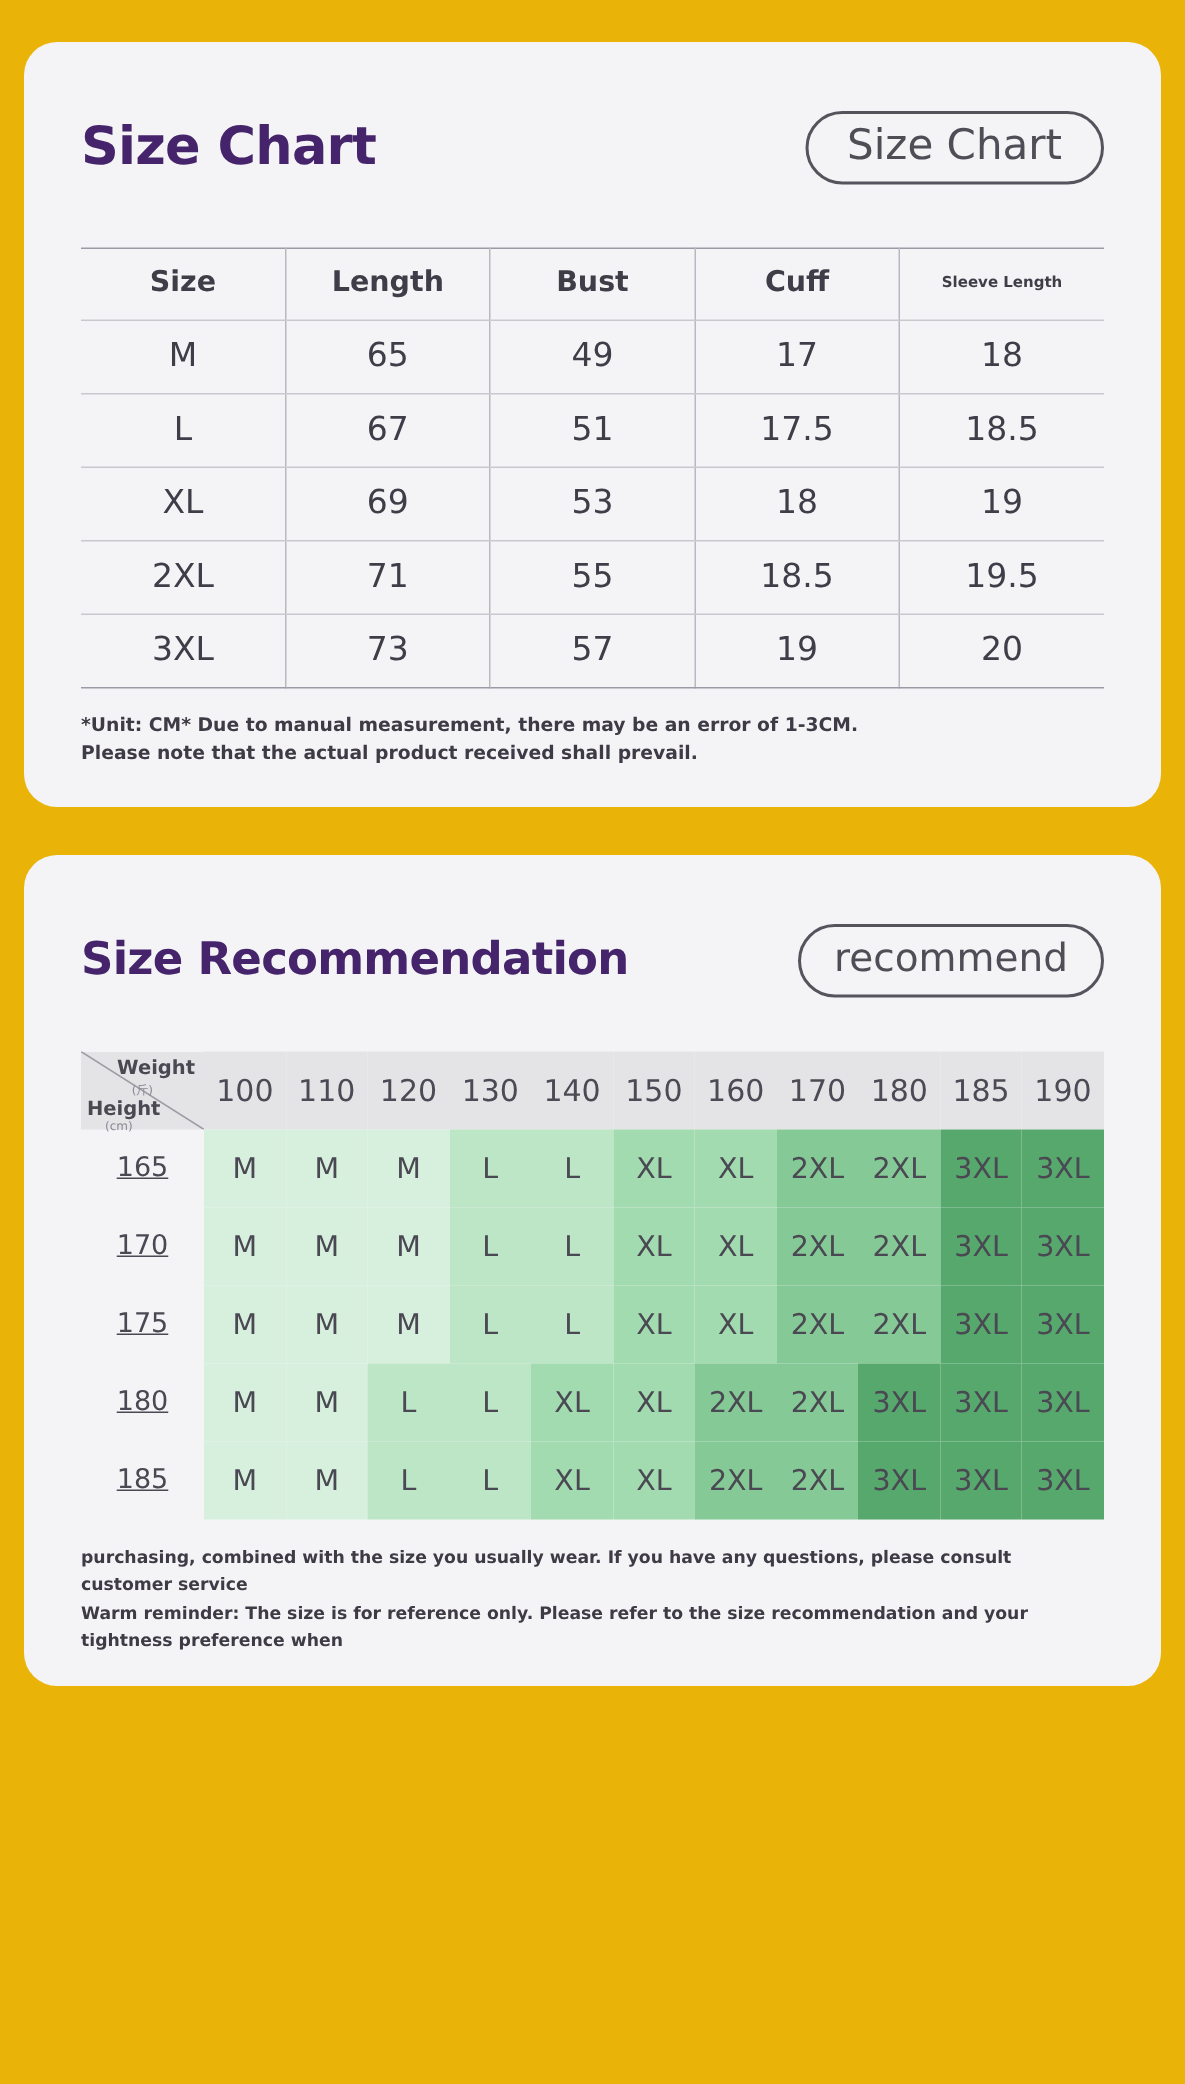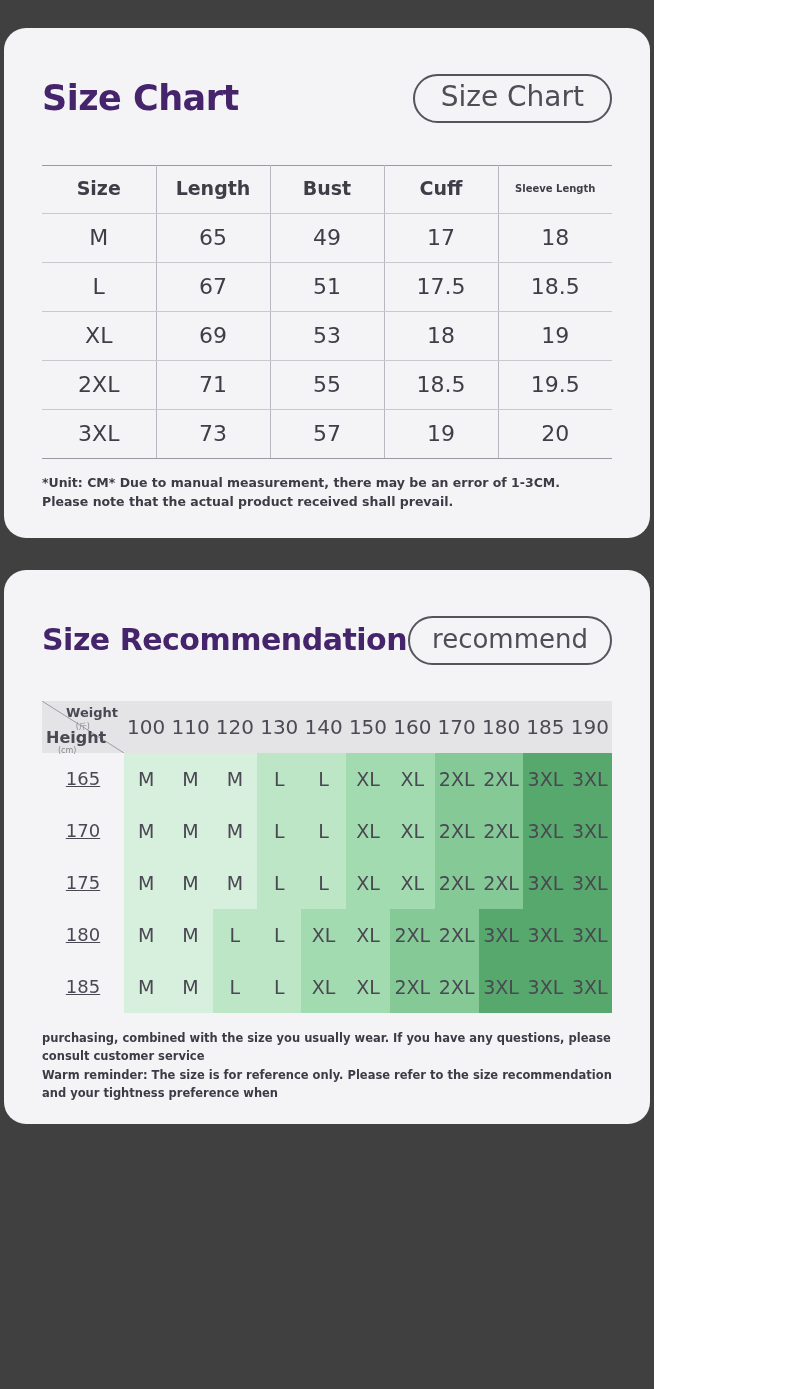--- a/index.html
+++ b/index.html
@@ -7,26 +7,26 @@
     padding: 0;
     background: #ffffff;
   }
   body {
     width: 790px;
     height: 1389px;
     font-family: "DejaVu Sans", sans-serif;
     -webkit-font-smoothing: antialiased;
   }
   .page {
-    width: 654px;
+    width: 790px;
     height: 1389px;
     position: relative;
-    background: #404040;
+    background: #eab308;
     box-sizing: border-box;
-    padding: 28px 4px;
+    padding: 28px 16px;
   }
 
   
   .card {
     background: #f4f4f6;
     border-radius: 22px;
     box-sizing: border-box;
   }
   .card-size-chart {
     padding: 46px 38px 26px 38px;
@@ -142,21 +142,21 @@
     right: 6px;
     font-weight: bold;
     font-size: 13px;
     color: #4a4852;
   }
   .corner .h {
     position: absolute;
     bottom: 6px;
     left: 4px;
     font-weight: bold;
-    font-size: 16px;
+    font-size: 13px;
     color: #4a4852;
   }
   .corner .wu, .corner .hu {
     position: absolute;
     font-size: 8px;
     color: #8a8892;
   }
   .corner .wu { top: 20px; right: 34px; }
   .corner .hu { bottom: -2px; left: 16px; }
   .corner .slash {

